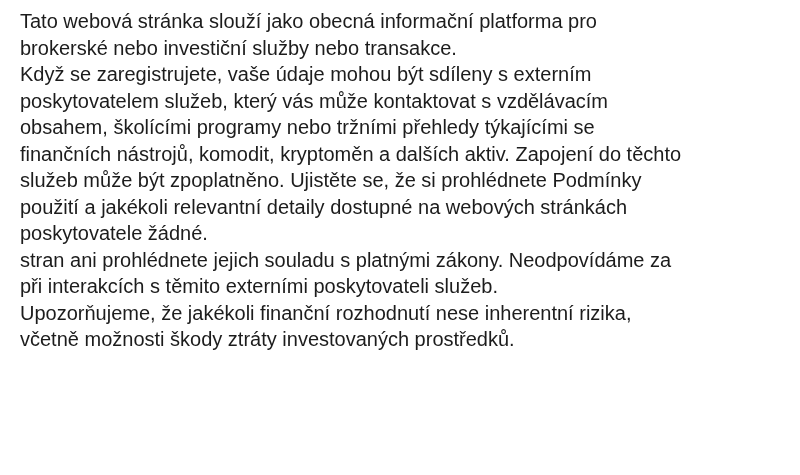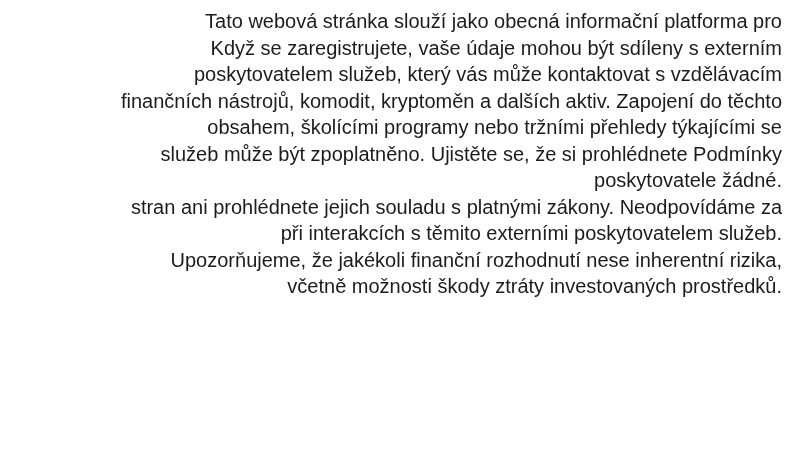--- a/index.html
+++ b/index.html
@@ -17,31 +17,32 @@
     padding: 8px 18px 0 20px;
     color: #1c1c1c;
     font-size: 20px;
     line-height: 26.5px;
     font-weight: 400;
     letter-spacing: 0;
   }
   .line {
     white-space: nowrap;
     min-height: 26.5px;
-    text-align: right;
   }
 </style>
 </head>
 <body>
 
 <div class="disclaimer">
   <div class="line">Tato webová stránka slouží jako obecná informační platforma pro</div>
+  <div class="line">brokerské nebo investiční služby nebo transakce.</div>
   <div class="line">Když se zaregistrujete, vaše údaje mohou být sdíleny s externím</div>
   <div class="line">poskytovatelem služeb, který vás může kontaktovat s vzdělávacím</div>
+  <div class="line">obsahem, školícími programy nebo tržními přehledy týkajícími se</div>
   <div class="line">finančních nástrojů, komodit, kryptoměn a dalších aktiv. Zapojení do těchto</div>
-  <div class="line">obsahem, školícími programy nebo tržními přehledy týkajícími se</div>
   <div class="line">služeb může být zpoplatněno. Ujistěte se, že si prohlédnete Podmínky</div>
+  <div class="line">použití a jakékoli relevantní detaily dostupné na webových stránkách</div>
   <div class="line">poskytovatele žádné.</div>
   <div class="line">stran ani prohlédnete jejich souladu s platnými zákony. Neodpovídáme za</div>
-  <div class="line">při interakcích s těmito externími poskytovatelem služeb.</div>
+  <div class="line">při interakcích s těmito externími poskytovateli služeb.</div>
   <div class="line">Upozorňujeme, že jakékoli finanční rozhodnutí nese inherentní rizika,</div>
   <div class="line">včetně možnosti škody ztráty investovaných prostředků.</div>
 </div>
 
 </body></html>

